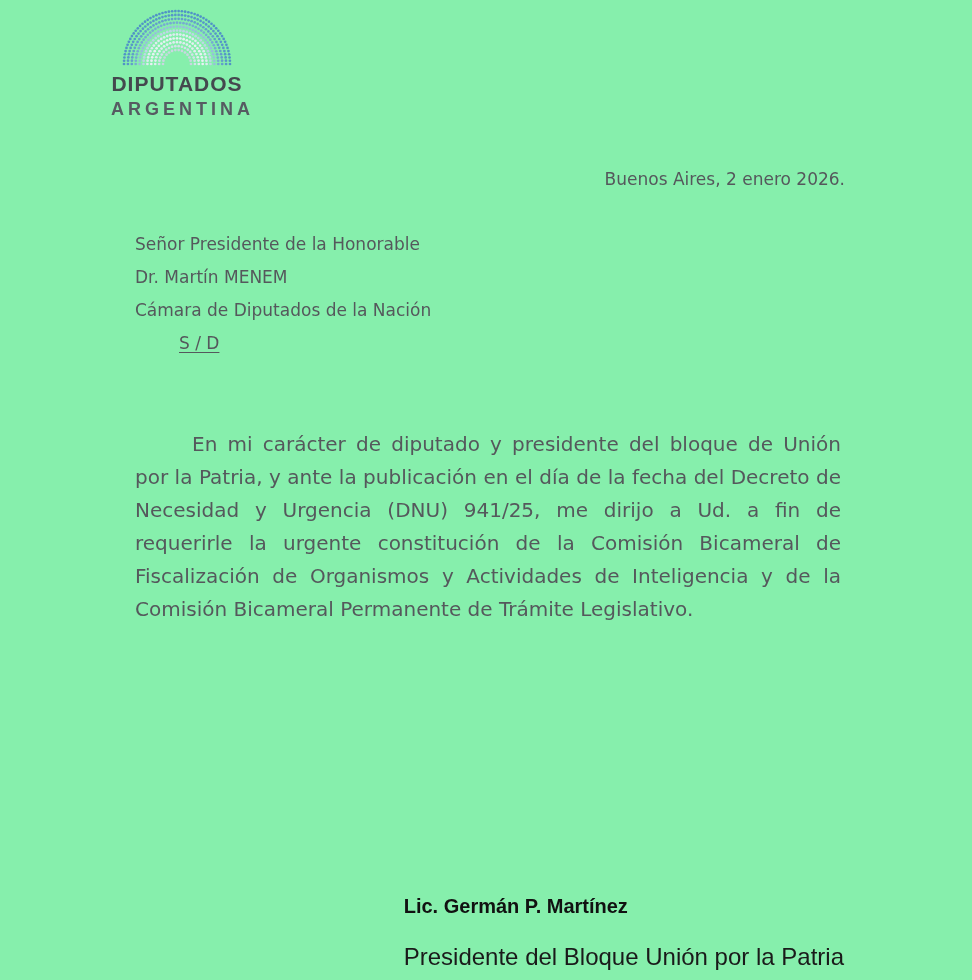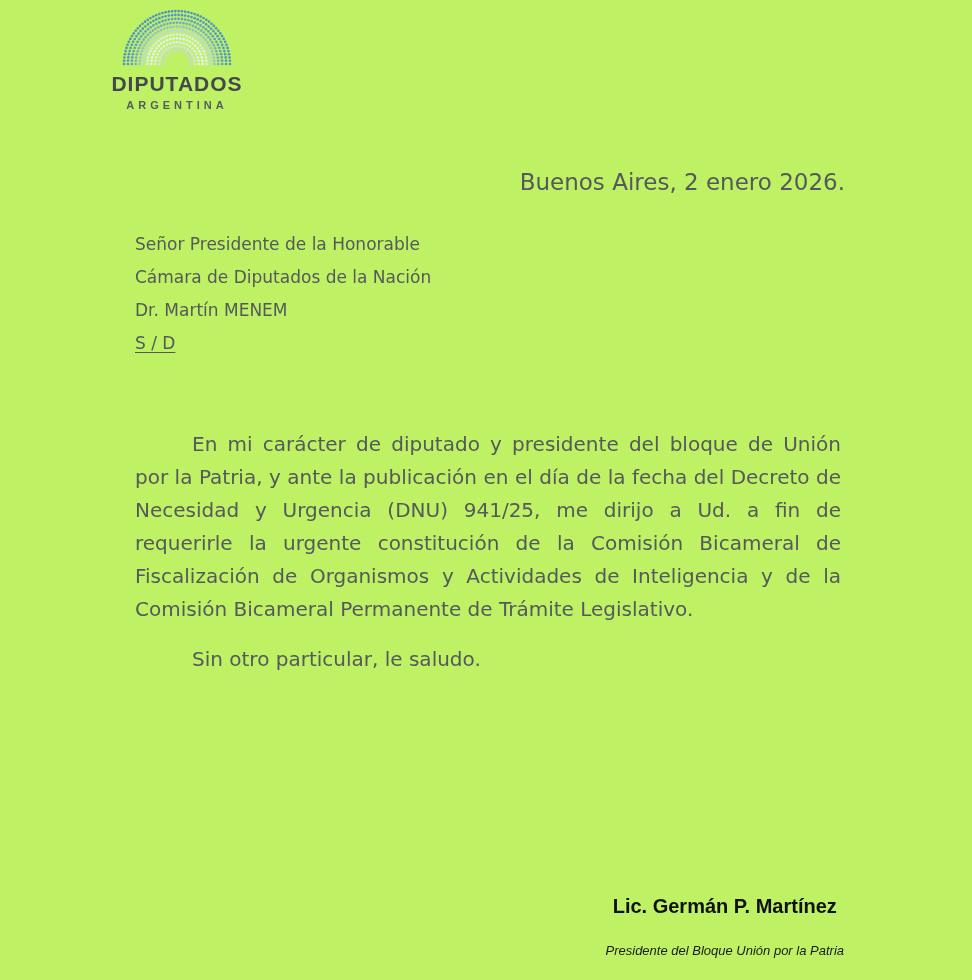--- a/index.html
+++ b/index.html
@@ -1,21 +1,21 @@
 <!DOCTYPE html>
 <html><head>
 <meta charset="utf-8">
 <style>
   * { margin: 0; padding: 0; box-sizing: border-box; }
   html, body { background: #ffffff; }
   .page {
     position: relative;
     width: 972px;
     height: 980px;
-    background: #bef264;
+    background: #86efac;
     overflow: hidden;
     font-family: "DejaVu Sans", sans-serif;
   }
 
   
   .logo {
     position: absolute;
     left: 111px;
     top: 8px;
     width: 132px;
@@ -24,46 +24,46 @@
   .logo-arc { display: block; margin: 0 auto 6px auto; }
   .logo-org {
     font-family: "Liberation Sans", sans-serif;
     font-size: 21px;
     font-weight: 700;
     letter-spacing: 1px;
     color: #44484e;
   }
   .logo-country {
     font-family: "Liberation Sans", sans-serif;
-    font-size: 11px;
+    font-size: 18px;
     font-weight: 700;
     letter-spacing: 4px;
     color: #565b62;
     margin-top: 3px;
   }
 
   
   .date-line {
     position: absolute;
     top: 169px;
     right: 127px;
-    font-size: 23px;
+    font-size: 17px;
     color: #55585c;
   }
 
   
   .recipient {
     position: absolute;
     left: 135px;
     top: 228px;
     font-size: 17px;
     color: #55585c;
     line-height: 33px;
   }
-  .recipient .salutation { text-decoration: underline; text-underline-offset: 3px; }
+  .recipient .salutation { text-decoration: underline; text-underline-offset: 3px; margin-left: 44px; }
 
   
   .body-text {
     position: absolute;
     left: 135px;
     top: 428px;
     width: 706px;
     font-size: 20px;
     color: #55585c;
     line-height: 33px;
@@ -76,34 +76,33 @@
   .body-text p.closing {
     text-align: left;
     margin-top: 4px;
   }
 
   
   .signature {
     position: absolute;
     top: 895px;
     right: 128px;
-    text-align: center;
+    text-align: left;
     font-family: "Liberation Sans", sans-serif;
     color: #111111;
   }
   .signature .sig-name {
     font-size: 20px;
     font-weight: 700;
   }
   .signature .sig-title {
-    font-size: 13px;
+    font-size: 24px;
     font-weight: 400;
     margin-top: 25px;
     color: #1a1a1a;
-    font-style: italic;
   }
 </style>
 </head>
 <body>
 
 <div class="page">
 
   <div class="logo">
     <svg class="logo-arc" id="logo-arc-svg" width="120" height="58" viewBox="0 0 120 58">
         <circle cx="74.00" cy="56.00" r="1.35" fill="#c8d6e0"></circle>
@@ -470,28 +469,27 @@
         <circle cx="7.00" cy="56.00" r="1.35" fill="#5093c6"></circle>
       </svg>
     <div class="logo-org">DIPUTADOS</div>
     <div class="logo-country">ARGENTINA</div>
   </div>
 
   <div class="date-line">Buenos Aires, 2 enero 2026.</div>
 
   <div class="recipient">
     <div>Señor Presidente de la Honorable</div>
+    <div>Dr. Martín MENEM</div>
     <div>Cámara de Diputados de la Nación</div>
-    <div>Dr. Martín MENEM</div>
     <div class="salutation">S / D</div>
   </div>
 
   <div class="body-text">
     <p>En mi carácter de diputado y presidente del bloque de Unión por la Patria, y ante la publicación en el día de la fecha del Decreto de Necesidad y Urgencia (DNU) 941/25, me dirijo a Ud. a fin de requerirle la urgente constitución de la Comisión Bicameral de Fiscalización de Organismos y Actividades de Inteligencia y de la Comisión Bicameral Permanente de Trámite Legislativo.</p>
-    <p class="closing">Sin otro particular, le saludo.</p>
   </div>
 
   <div class="signature">
     <div class="sig-name">Lic. Germán P. Martínez</div>
     <div class="sig-title">Presidente del Bloque Unión por la Patria</div>
   </div>
 
 </div>
 
 </body></html>

